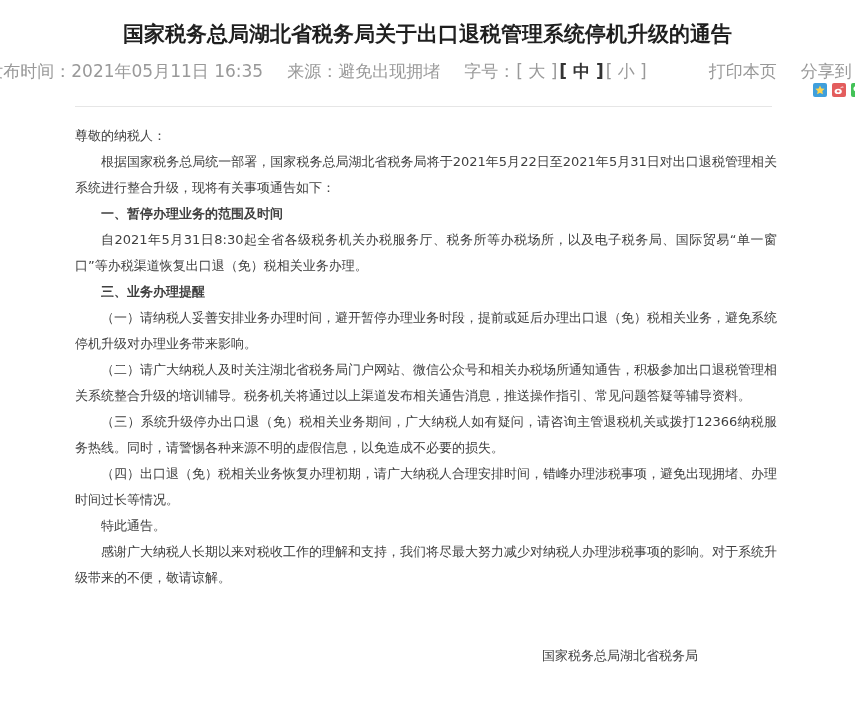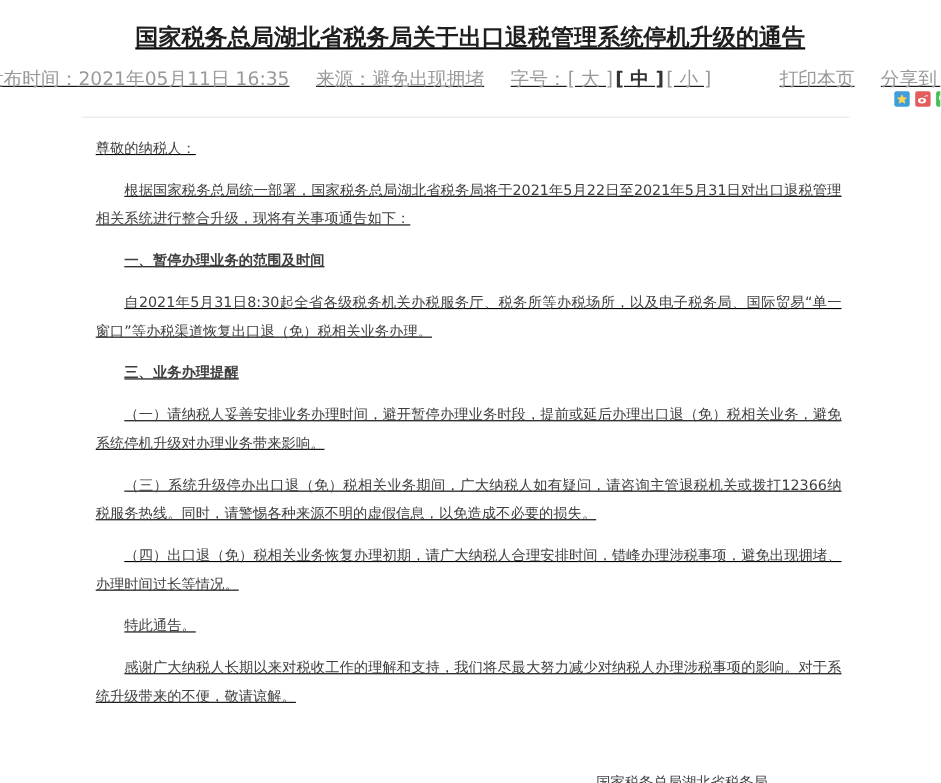--- a/index.html
+++ b/index.html
@@ -12,21 +12,20 @@
     --weibo-red:#e35d5d;
     --wechat-green:#43c257;
   }
   html,body{margin:0;padding:0;background:#ffffff;}
   body{font-family:"DejaVu Sans","Liberation Sans",sans-serif;}
   .page{
     position:relative;
     width:855px;height:712px;
     background:#ffffff;
     overflow:hidden;
-    text-decoration:underline;
   }
   .article-title{
     margin:0;
     padding-top:21px;
     text-align:center;
     font-size:21px;
     line-height:26px;
     font-weight:bold;
     color:var(--title-color);
   }
@@ -64,21 +63,21 @@
     margin:9px 0 0 75px;
     width:697px;
   }
   .content{
     margin:16px 78px 0 75px;
     font-size:13px;
     color:var(--body-color);
     line-height:26px;
     text-align:justify;
   }
-  .content p{margin:12px;text-indent:2em;}
+  .content p{margin:0;text-indent:2em;}
   .content p.salutation{text-indent:0;}
   .content p.heading{font-weight:bold;}
   .signature{
     width:fit-content;
     margin:49px 157px 0 auto;
     text-align:center;
     font-size:13px;
     color:var(--body-color);
     line-height:32px;
   }
@@ -138,20 +137,21 @@
   <hr class="divider">
 
   <div class="content">
     <p class="salutation">尊敬的纳税人：</p>
 
   <p class="">根据国家税务总局统一部署，国家税务总局湖北省税务局将于2021年5月22日至2021年5月31日对出口退税管理相关系统进行整合升级，现将有关事项通告如下：</p>
       <p class="heading">一、暂停办理业务的范围及时间</p>
       <p class="">自2021年5月31日8:30起全省各级税务机关办税服务厅、税务所等办税场所，以及电子税务局、国际贸易“单一窗口”等办税渠道恢复出口退（免）税相关业务办理。</p>
       <p class="heading">三、业务办理提醒</p>
       <p class="">（一）请纳税人妥善安排业务办理时间，避开暂停办理业务时段，提前或延后办理出口退（免）税相关业务，避免系统停机升级对办理业务带来影响。</p>
+      <p class="">（二）请广大纳税人及时关注湖北省税务局门户网站、微信公众号和相关办税场所通知通告，积极参加出口退税管理相关系统整合升级的培训辅导。税务机关将通过以上渠道发布相关通告消息，推送操作指引、常见问题答疑等辅导资料。</p>
       <p class="">（三）系统升级停办出口退（免）税相关业务期间，广大纳税人如有疑问，请咨询主管退税机关或拨打12366纳税服务热线。同时，请警惕各种来源不明的虚假信息，以免造成不必要的损失。</p>
       <p class="">（四）出口退（免）税相关业务恢复办理初期，请广大纳税人合理安排时间，错峰办理涉税事项，避免出现拥堵、办理时间过长等情况。</p>
       <p class="">特此通告。</p>
       <p class="">感谢广大纳税人长期以来对税收工作的理解和支持，我们将尽最大努力减少对纳税人办理涉税事项的影响。对于系统升级带来的不便，敬请谅解。</p>
     </div>
 
   <div class="signature">
     <div>国家税务总局湖北省税务局</div>
 
   </div>

